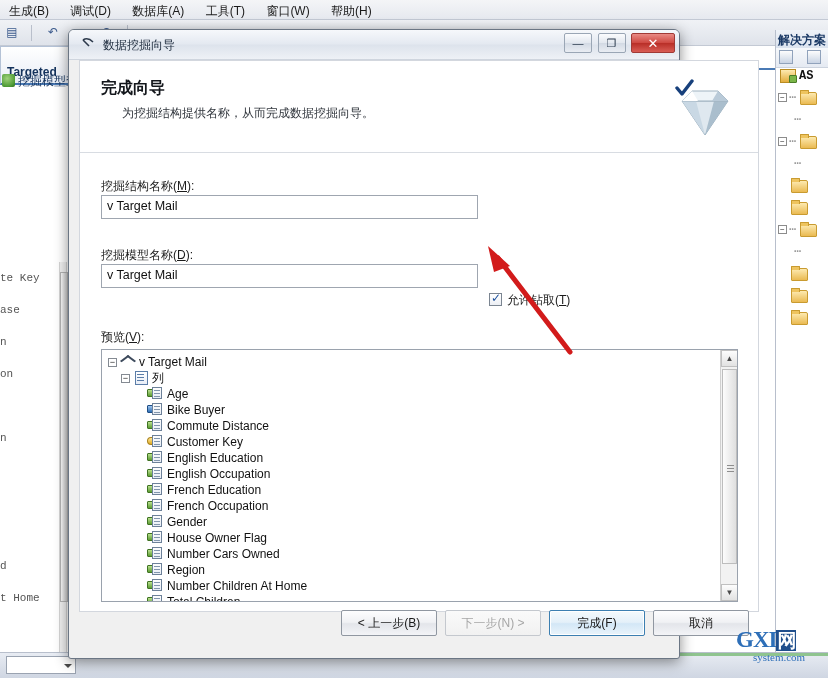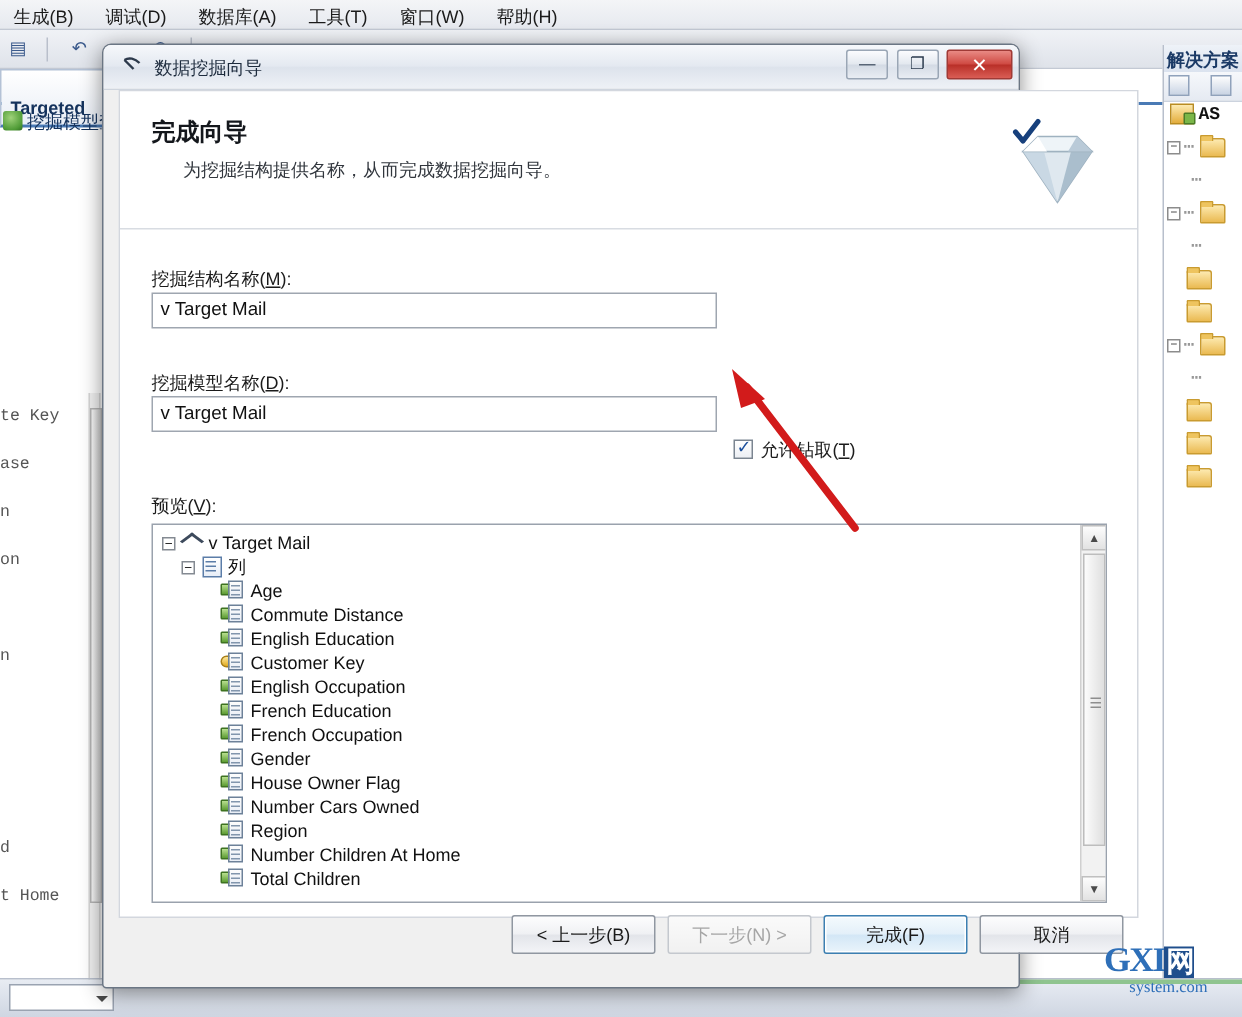--- a/index.html
+++ b/index.html
@@ -478,23 +478,24 @@
 
     <div id="previewbox">
       <div id="treearea">
         <div class="trow">
           <span class="texp">−</span><span class="ico-struct"></span><span>v Target Mail</span>
         </div>
         <div class="trow" style="padding-left:13px">
           <span class="texp">−</span><span class="ico-cols"></span><span>列</span>
         </div>
         <div class="trow" style="padding-left:39px"><span class="ico-col"><span class="mark"></span><span class="grid"></span></span><span>Age</span></div>
+        <div class="trow" style="padding-left:39px"><span class="ico-col predict"><span class="mark"></span><span class="grid"></span></span><span>Bike Buyer</span></div>
         <div class="trow" style="padding-left:39px"><span class="ico-col"><span class="mark"></span><span class="grid"></span></span><span>Commute Distance</span></div>
+        <div class="trow" style="padding-left:39px"><span class="ico-col key"><span class="mark"></span><span class="grid"></span></span><span>Customer Key</span></div>
         <div class="trow" style="padding-left:39px"><span class="ico-col"><span class="mark"></span><span class="grid"></span></span><span>English Education</span></div>
-        <div class="trow" style="padding-left:39px"><span class="ico-col key"><span class="mark"></span><span class="grid"></span></span><span>Customer Key</span></div>
         <div class="trow" style="padding-left:39px"><span class="ico-col"><span class="mark"></span><span class="grid"></span></span><span>English Occupation</span></div>
         <div class="trow" style="padding-left:39px"><span class="ico-col"><span class="mark"></span><span class="grid"></span></span><span>French Education</span></div>
         <div class="trow" style="padding-left:39px"><span class="ico-col"><span class="mark"></span><span class="grid"></span></span><span>French Occupation</span></div>
         <div class="trow" style="padding-left:39px"><span class="ico-col"><span class="mark"></span><span class="grid"></span></span><span>Gender</span></div>
         <div class="trow" style="padding-left:39px"><span class="ico-col"><span class="mark"></span><span class="grid"></span></span><span>House Owner Flag</span></div>
         <div class="trow" style="padding-left:39px"><span class="ico-col"><span class="mark"></span><span class="grid"></span></span><span>Number Cars Owned</span></div>
         <div class="trow" style="padding-left:39px"><span class="ico-col"><span class="mark"></span><span class="grid"></span></span><span>Region</span></div>
         <div class="trow" style="padding-left:39px"><span class="ico-col"><span class="mark"></span><span class="grid"></span></span><span>Number Children At Home</span></div>
         <div class="trow" style="padding-left:39px"><span class="ico-col"><span class="mark"></span><span class="grid"></span></span><span>Total Children</span></div>
       </div>

